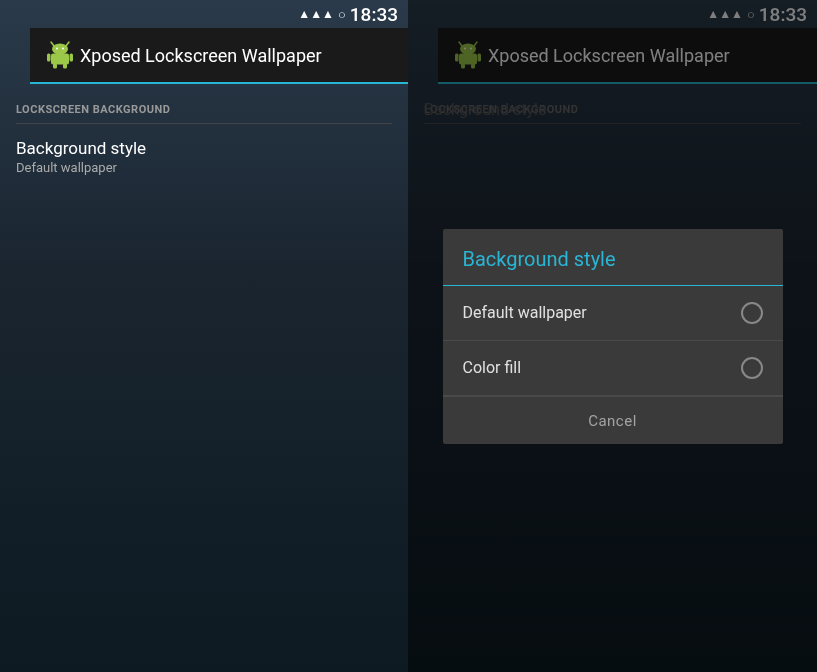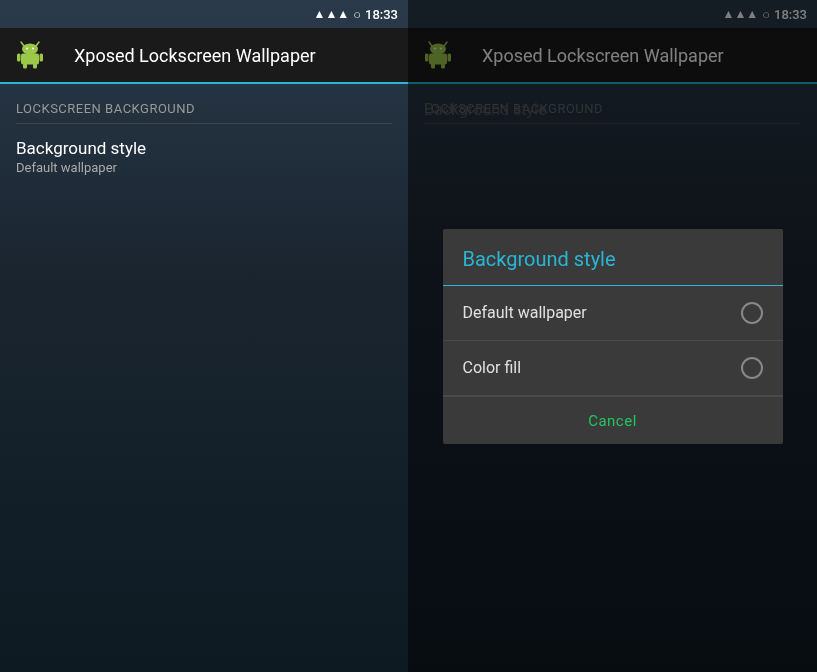--- a/index.html
+++ b/index.html
@@ -48,39 +48,40 @@
       gap: 4px;
     }
 
     
     .app-bar {
       height: 56px;
       background: #1a1a1a;
       display: flex;
       align-items: center;
       padding: 0 14px;
-      gap: 28px;
+      gap: 4px;
       border-bottom: 2px solid #29b6d5;
+      margin-left: 30px;
     }
 
     .app-bar .app-title {
       color: white;
       font-size: 18px;
       font-weight: 400;
     }
 
     
     .section-header {
       padding: 14px 16px 6px;
     }
 
     .section-header span {
       color: #999;
-      font-size: 13px;
-      font-weight: 400;
+      font-size: 11px;
+      font-weight: 700;
       letter-spacing: 0.5px;
       text-transform: uppercase;
     }
 
     .section-divider {
       height: 1px;
       background: #444;
       margin: 0 16px;
     }
 
@@ -173,29 +174,29 @@
     }
 
     
     .dialog-cancel-row {
       border-top: 1px solid #4a4a4a;
       padding: 14px 20px;
       text-align: center;
     }
 
     .dialog-cancel-btn {
-      color: #22c55e;
+      color: #a3a3a3;
       font-size: 15px;
       cursor: pointer;
       background: none;
       border: none;
       font-family: inherit;
       letter-spacing: 0.5px;
     }
-    .time-text { font-size: 13px; font-weight: 500; }
+    .time-text { font-size: 19px; font-weight: 500; }
 
     
     .android-icon-svg {
       width: 32px;
       height: 32px;
     }
 
     
     .bg-partial-text {
       position: absolute;

